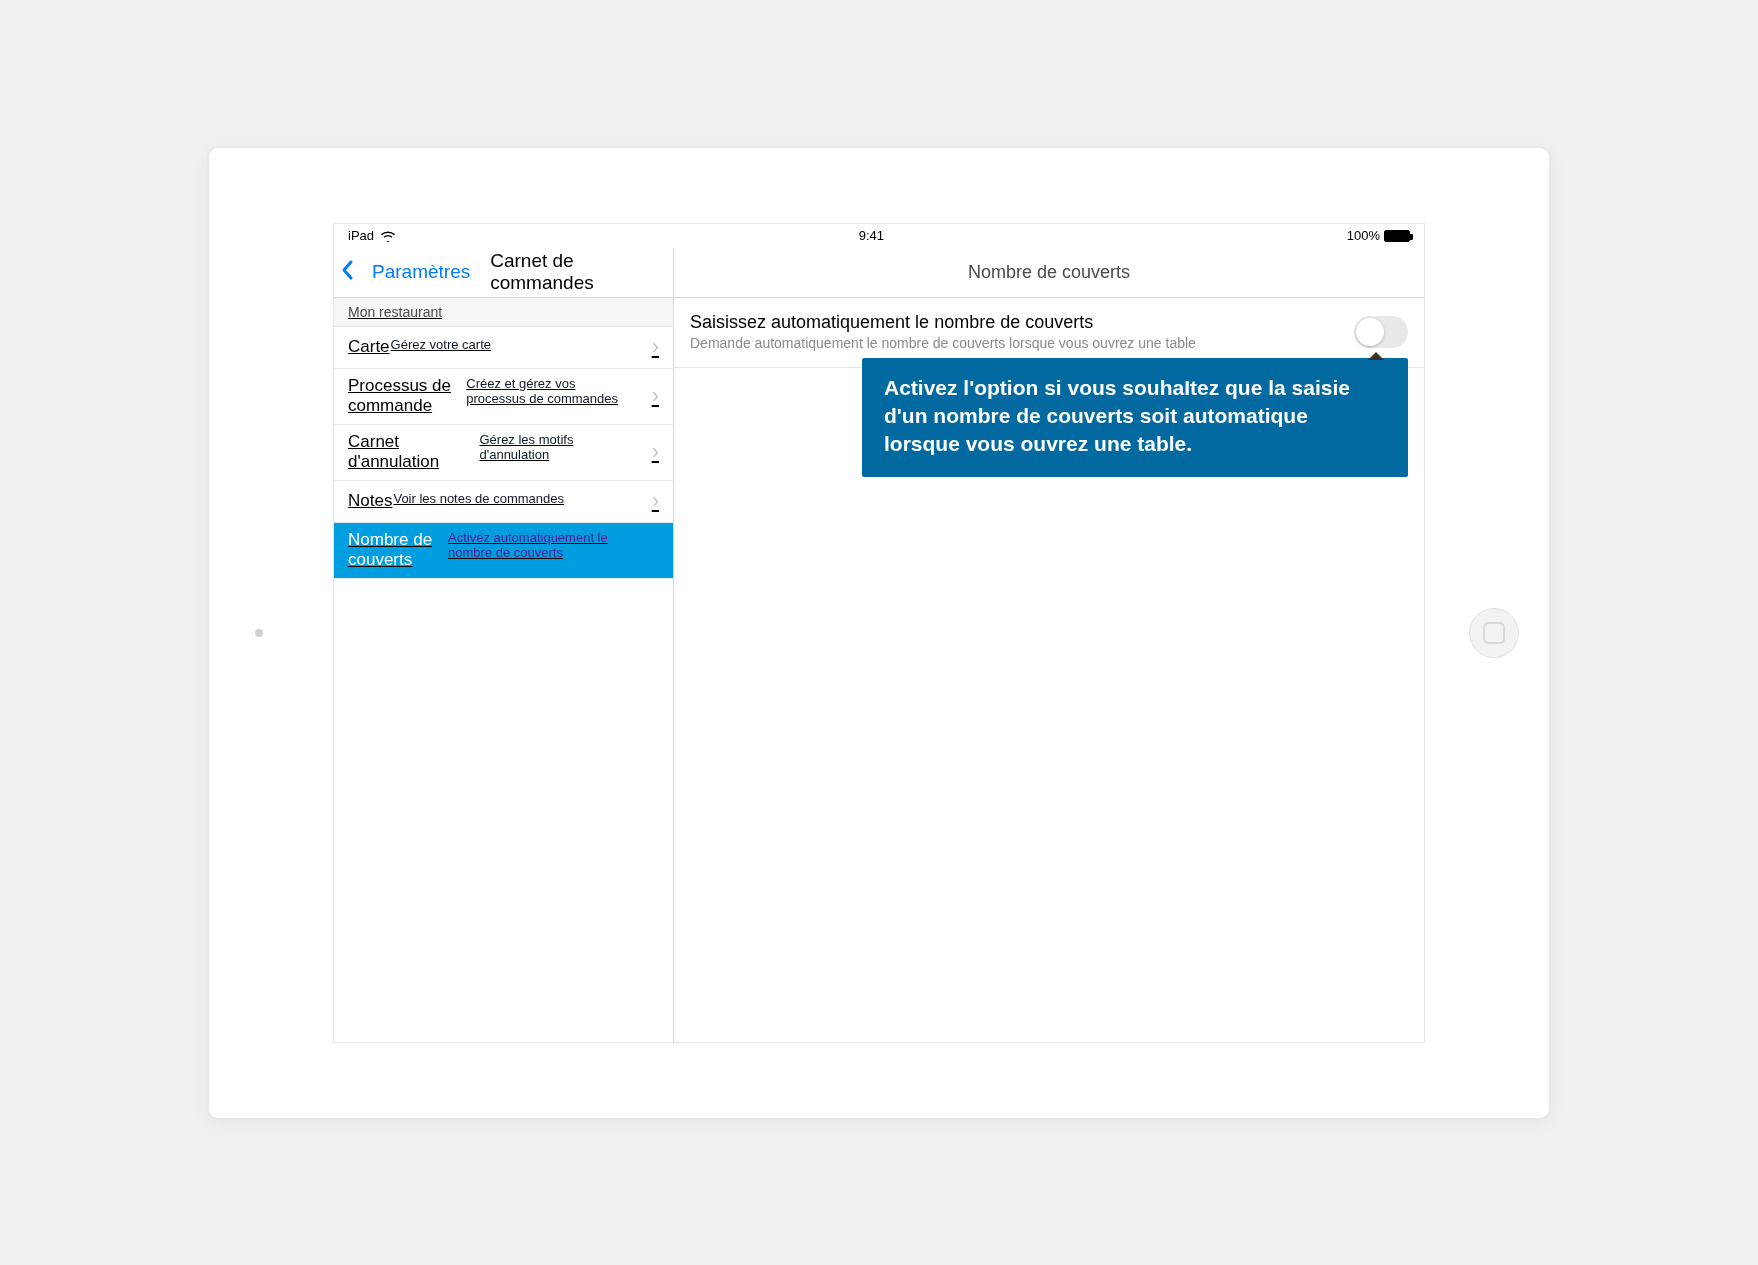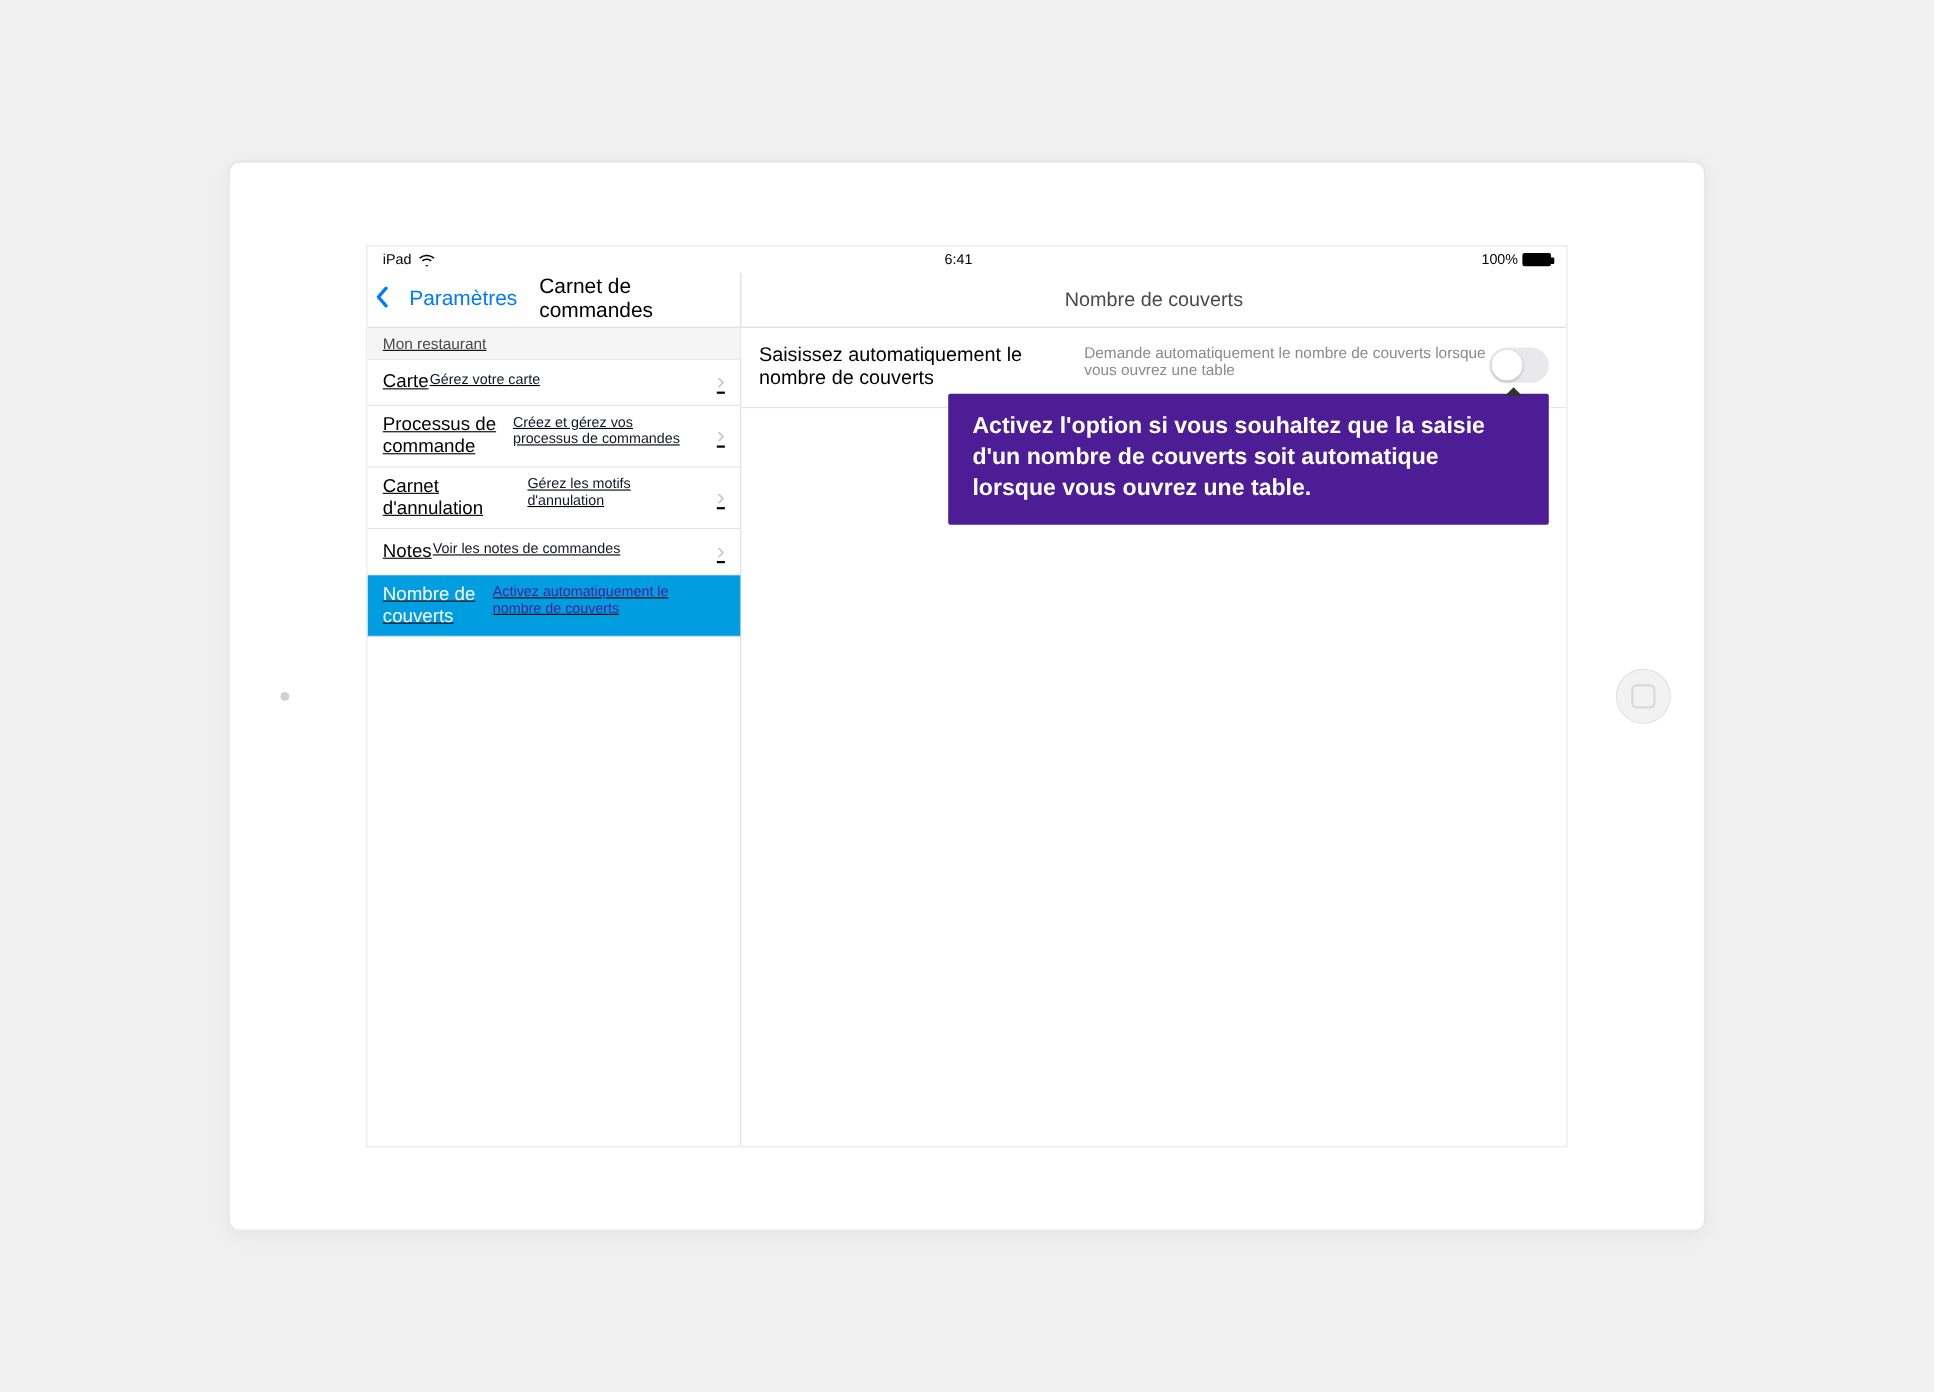--- a/index.html
+++ b/index.html
@@ -153,21 +153,21 @@
     background:#fff;
     position:relative;
   }
   .setting-row {
     display:flex;
     align-items:flex-start;
     justify-content:space-between;
     padding: 14px 16px 16px 16px;
     border-bottom:1px solid #e6e6e6;
   }
-  .setting-text { display:flex; flex-direction:row; gap:2px; }
+  .setting-text { display:flex; flex-direction:column; gap:2px; }
   .setting-title { font-size:18px; color:#000; }
   .setting-sub { font-size:14px; color:#8a8a8a; }
   .toggle {
     width: 54px; height: 32px;
     border-radius: 16px;
     background:#e9e9eb;
     position:relative;
     flex-shrink:0;
     margin-top:4px;
     cursor:pointer;
@@ -177,21 +177,21 @@
     position:absolute; top:2px; left:2px;
     width:28px; height:28px; border-radius:50%;
     background:#fff; box-shadow:0 1px 3px rgba(0,0,0,0.25);
   }
 
   .tooltip {
     position:absolute;
     top: 60px;
     right: 16px;
     width: 546px;
-    background:#4c1d95;
+    background:#0369a1;
     color:#fff;
     padding: 16px 22px 18px 22px;
     font-size: 21px;
     line-height: 1.35;
     font-weight:600;
     border-radius:2px;
   }
   .tooltip::before{
     content:"";
     position:absolute;
@@ -213,21 +213,21 @@
       <div class="status-left">
         <span>iPad</span>
         <span class="wifi-icon">
           <svg width="16" height="12" viewBox="0 0 16 12">
             <path d="M8 11 a1.5 1.5 0 1 0 0.001 0 Z" fill="#000"></path>
             <path d="M4 7.2 a6 6 0 0 1 8 0" stroke="#000" stroke-width="1.4" fill="none"></path>
             <path d="M1.5 4.6 a10 10 0 0 1 13 0" stroke="#000" stroke-width="1.4" fill="none"></path>
           </svg>
         </span>
       </div>
-      <div>6:41</div>
+      <div>9:41</div>
       <div class="status-right">
         <span>100%</span>
         <span class="battery-icon"></span>
       </div>
     </div>
 
     <div class="nav-bar">
       <div class="nav-left">
         <span class="back-chevron">
           <svg width="16" height="24" viewBox="0 0 16 24">

